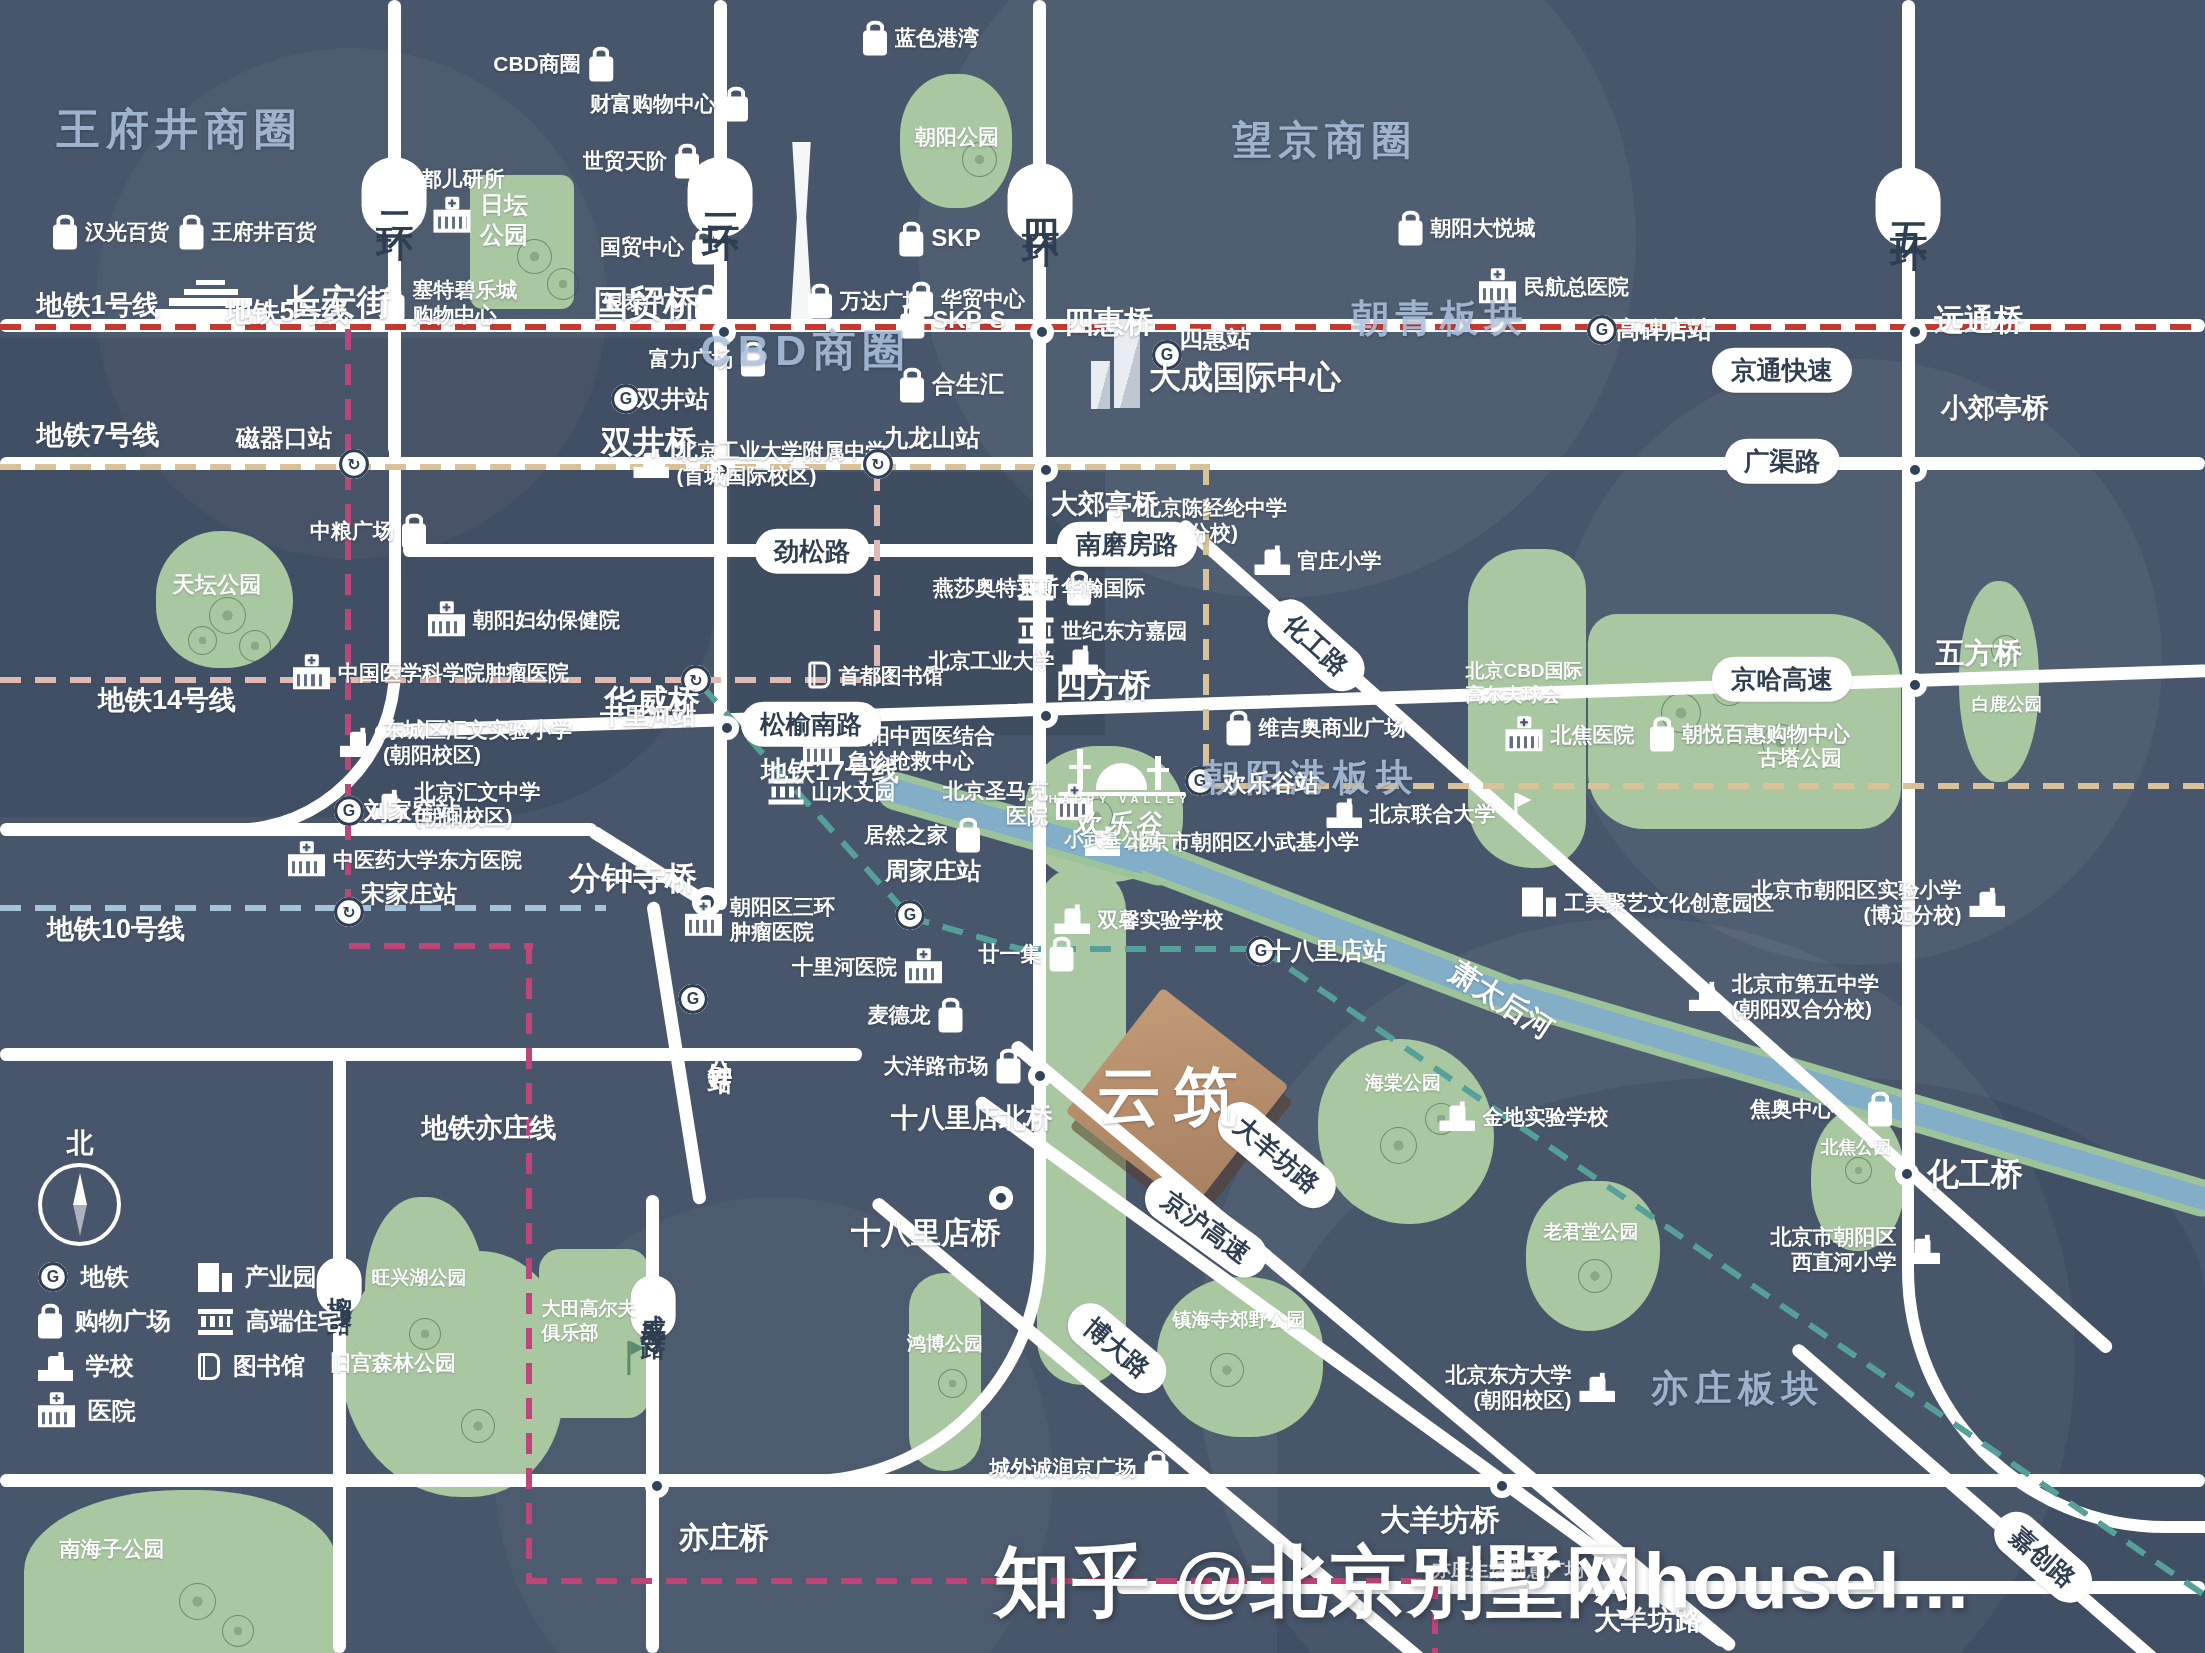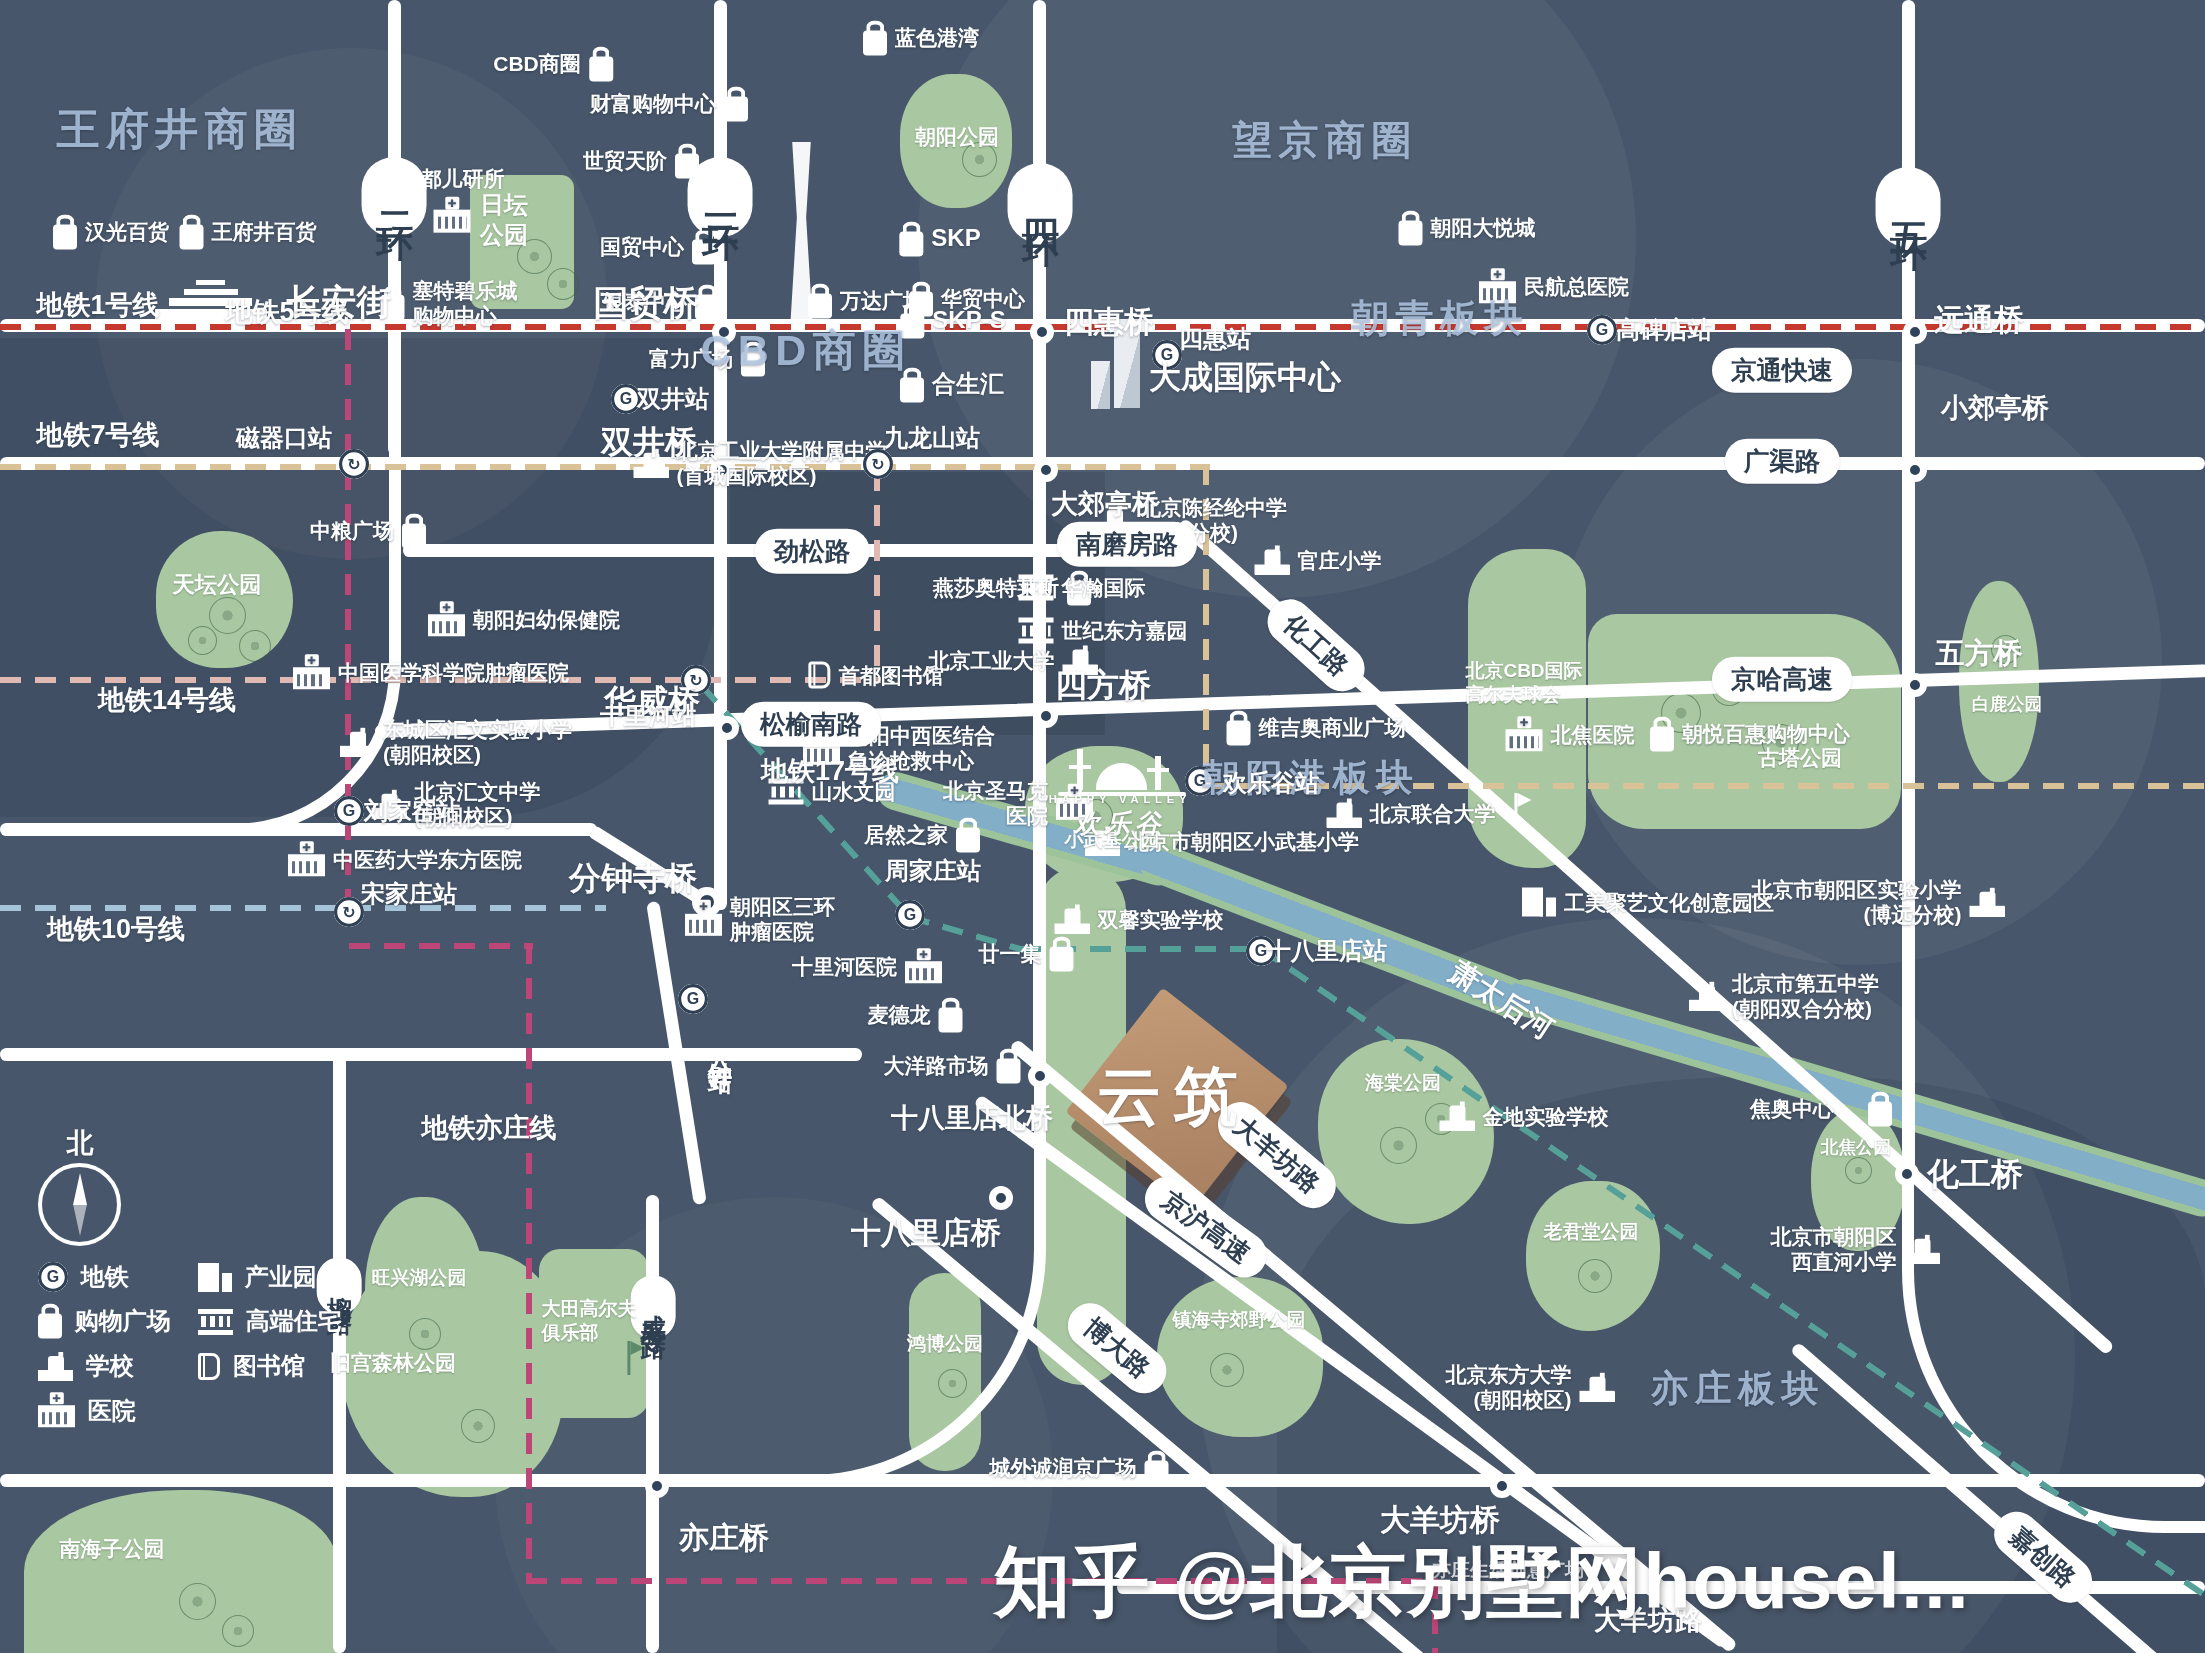--- a/index.html
+++ b/index.html
@@ -183,21 +183,21 @@
     <span class="ptxt">蓝色港湾</span>
   </div><div class="poi ac" style="left: 940px; top: 239px; font-size: 24px; transform: translate(-50%, -50%);">
     <span class="picon ic-bag"></span>
     <span class="ptxt">SKP</span>
   </div><div class="poi ac" style="left: 866px; top: 301px; transform: translate(-50%, -50%);">
     <span class="picon ic-bag"></span>
     <span class="ptxt">万达广场</span>
   </div><div class="poi ac" style="left: 967px; top: 299px; transform: translate(-50%, -50%);">
     <span class="picon ic-bag"></span>
     <span class="ptxt">华贸中心</span>
-  </div><div class="poi ac" style="left: 449px; top: 303px; transform: translate(-50%, -50%);">
+  </div><div class="poi ac" style="left: 449px; top: 303px; transform: translate(-50%, -50%); font-family: Liberation Serif, serif;">
     <span class="picon ic-bag"></span>
     <span class="ptxt">塞特碧乐城
 购物中心</span>
   </div><div class="poi ac sl" style="left: 661px; top: 302px; transform: translate(-50%, -50%);">
     <span class="picon ic-bag"></span>
     <span class="ptxt">银泰中心</span>
   </div><div class="poi ac sl" style="left: 670px; top: 359px; transform: translate(-50%, -50%); margin-left: 37px;">
     <span class="picon ic-bag"></span>
     <span class="ptxt">富力广场</span>
   </div><div class="poi ac" style="left: 953px; top: 321px; font-size: 24px; transform: translate(-50%, -50%);">

